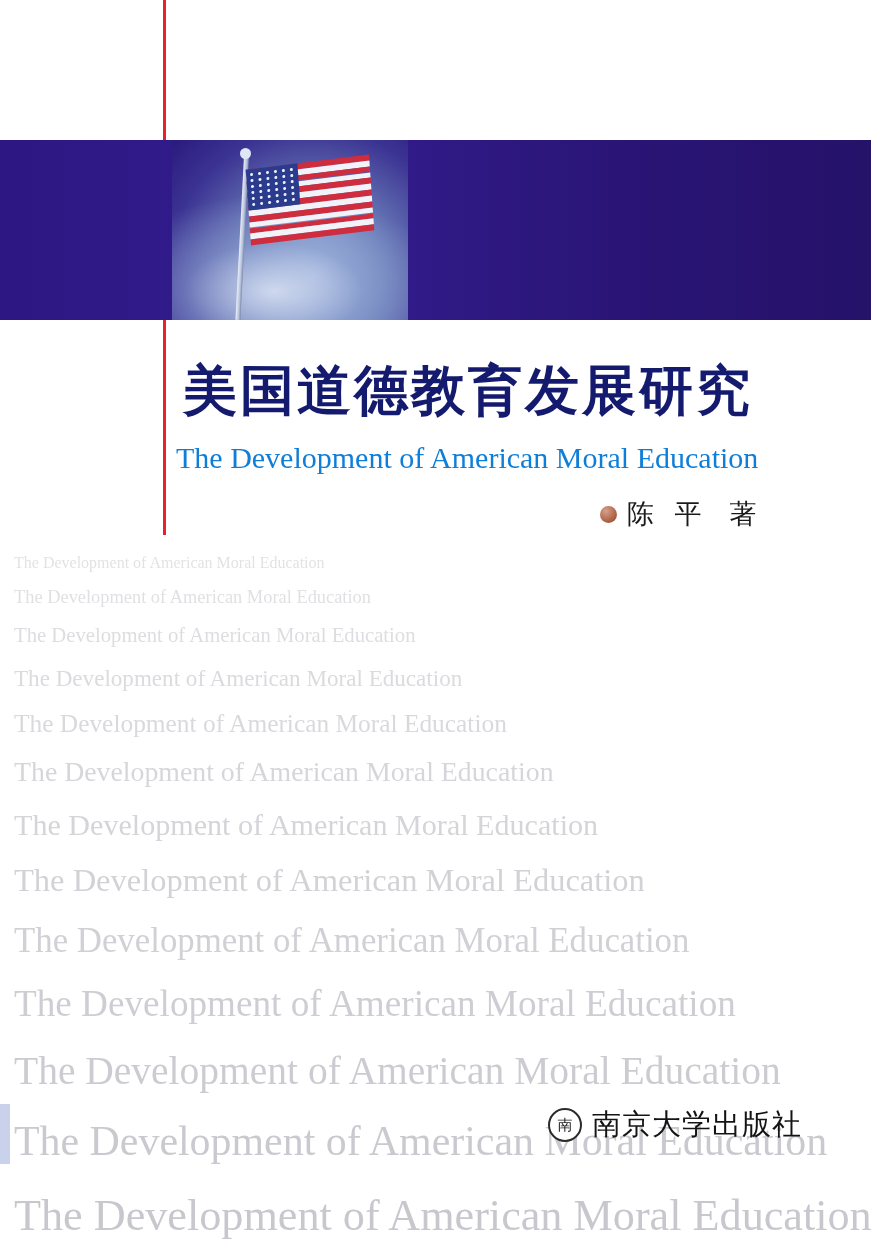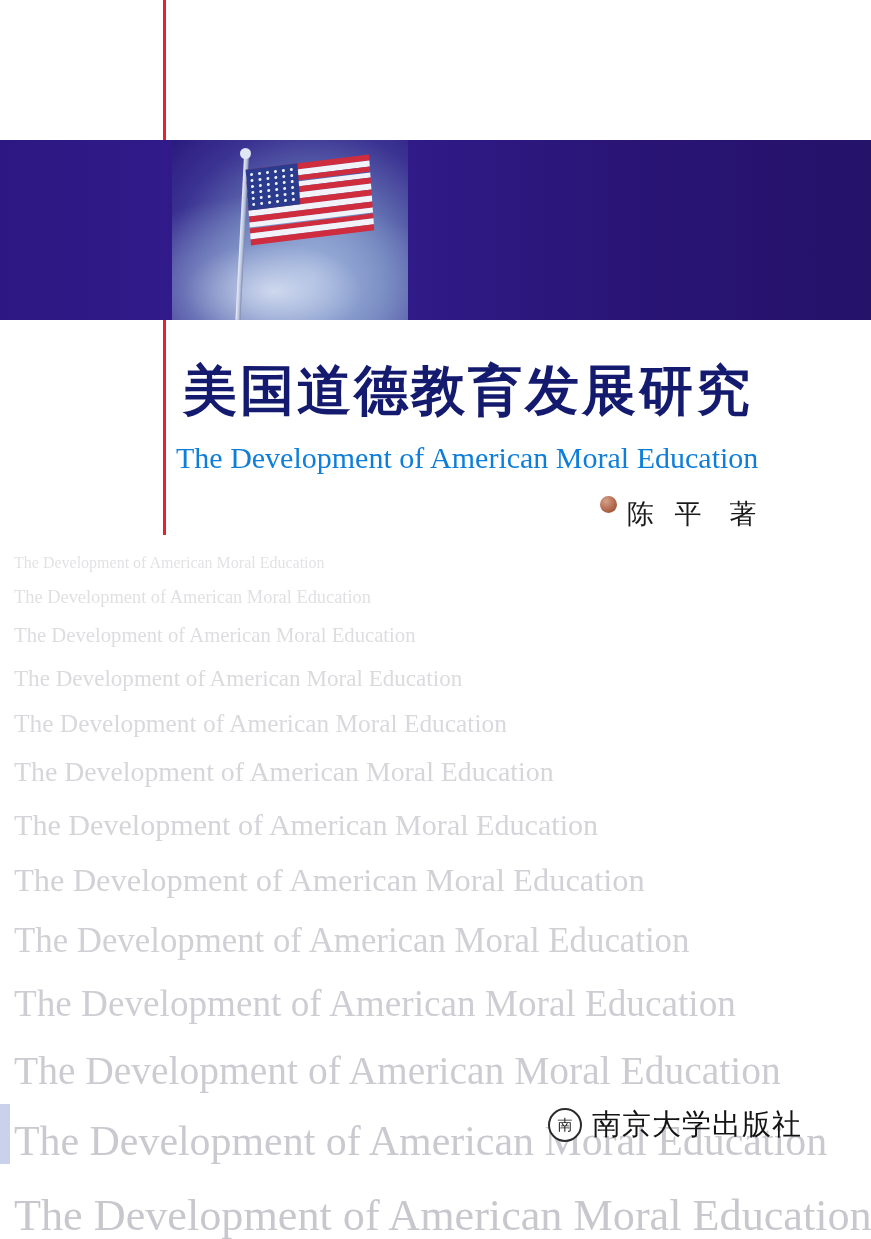--- a/index.html
+++ b/index.html
@@ -137,20 +137,21 @@
     color: #0f7ed8;
     white-space: nowrap;
   }
 
   
   .author-line {
     position: absolute;
     left: 600px;
     top: 496px;
     display: flex;
+    align-items: center;
     white-space: nowrap;
   }
   .author-dot {
     width: 17px;
     height: 17px;
     border-radius: 50%;
     background: radial-gradient(circle at 35% 30%, #d6a08a, #a85c3f 70%, #8a4630);
     margin-right: 10px;
   }
   .author-name {

